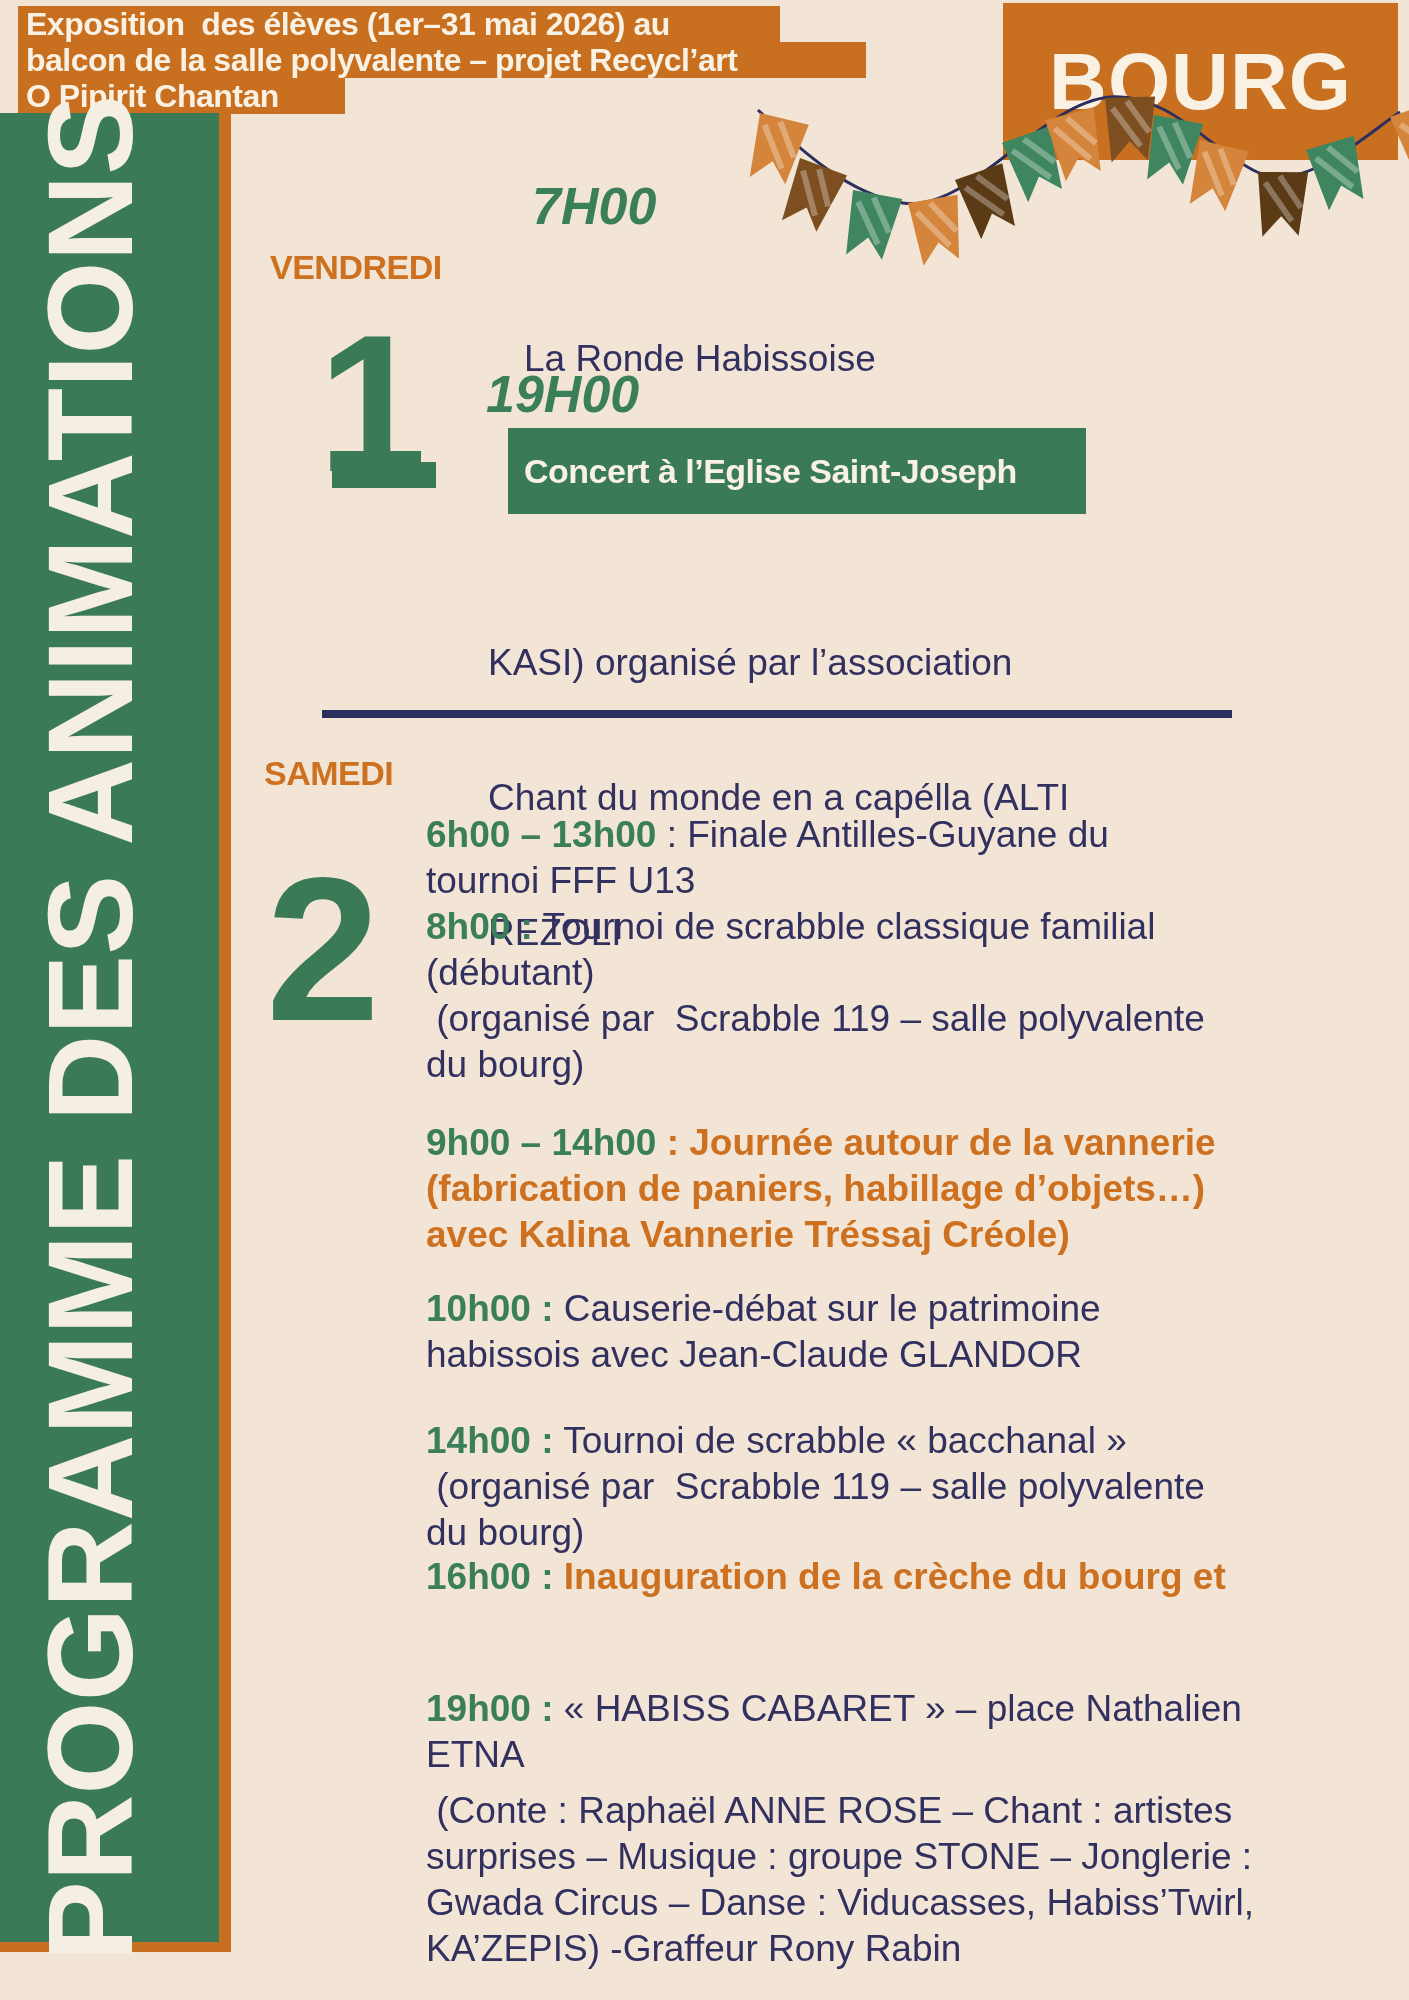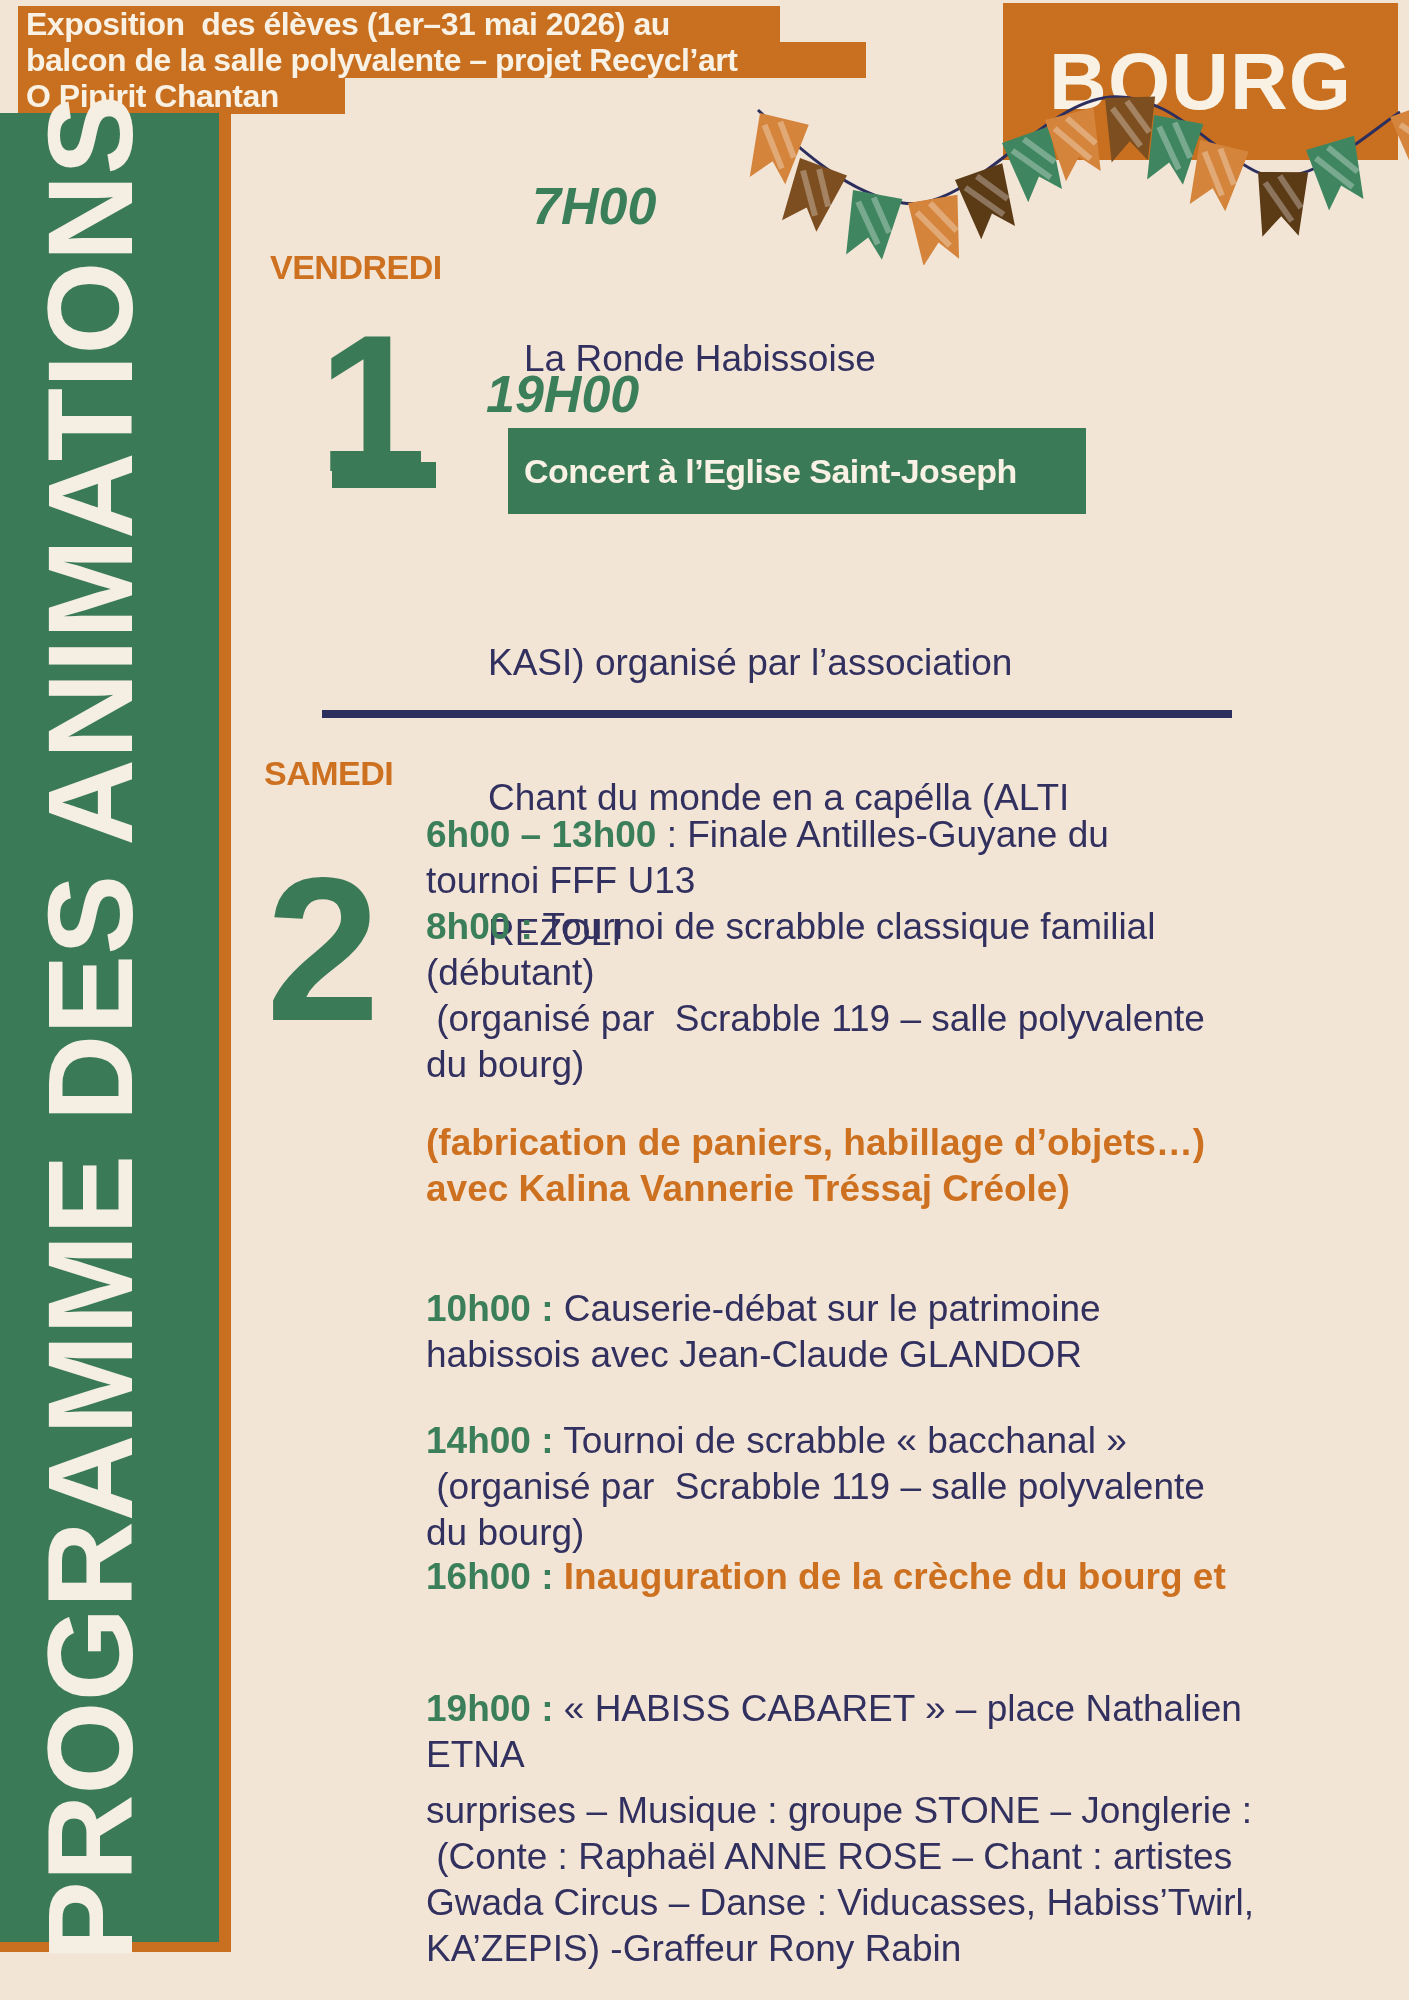--- a/index.html
+++ b/index.html
@@ -110,20 +110,21 @@
   </div>
 
   <div class="evt" style="top:904px">
     <div class="pline"><span class="t">8h00 :</span><span class="r"> Tournoi de scrabble classique familial</span></div>
     <div class="pline">(débutant)</div>
     <div class="pline"> (organisé par  Scrabble 119 – salle polyvalente</div>
     <div class="pline">du bourg)</div>
   </div>
 
   <div class="evt bold-orange" style="top:1120px">
+    <div class="pline"><span class="t">9h00 – 14h00</span><span class="r"> : Journée autour de la vannerie</span></div>
     <div class="pline">(fabrication de paniers, habillage d’objets…)</div>
     <div class="pline">avec Kalina Vannerie Tréssaj Créole)</div>
   </div>
 
   <div class="evt" style="top:1286px">
     <div class="pline"><span class="t">10h00 :</span><span class="r"> Causerie-débat sur le patrimoine</span></div>
     <div class="pline">habissois avec Jean-Claude GLANDOR</div>
   </div>
 
   <div class="evt" style="top:1418px">
@@ -135,19 +136,19 @@
   <div class="evt bold-orange" style="top:1554px">
     <div class="pline"><span class="t">16h00 :</span><span class="r"> Inauguration de la crèche du bourg et</span></div>
   </div>
 
   <div class="evt" style="top:1686px">
     <div class="pline"><span class="t">19h00 :</span><span class="r"> « HABISS CABARET » – place Nathalien</span></div>
     <div class="pline">ETNA</div>
   </div>
 
   <div class="evt" style="top:1788px">
+    <div class="pline"><span class="t"></span><span class="r"> (Conte : Raphaël ANNE ROSE – Chant : artistes</span></div>
     <div class="pline">surprises – Musique : groupe STONE – Jonglerie :</div>
-    <div class="pline"><span class="t"></span><span class="r"> (Conte : Raphaël ANNE ROSE – Chant : artistes</span></div>
     <div class="pline">Gwada Circus – Danse : Viducasses, Habiss’Twirl,</div>
     <div class="pline">KA’ZEPIS) -Graffeur Rony Rabin</div>
   </div>
 
 </div>
 
 </body></html>

